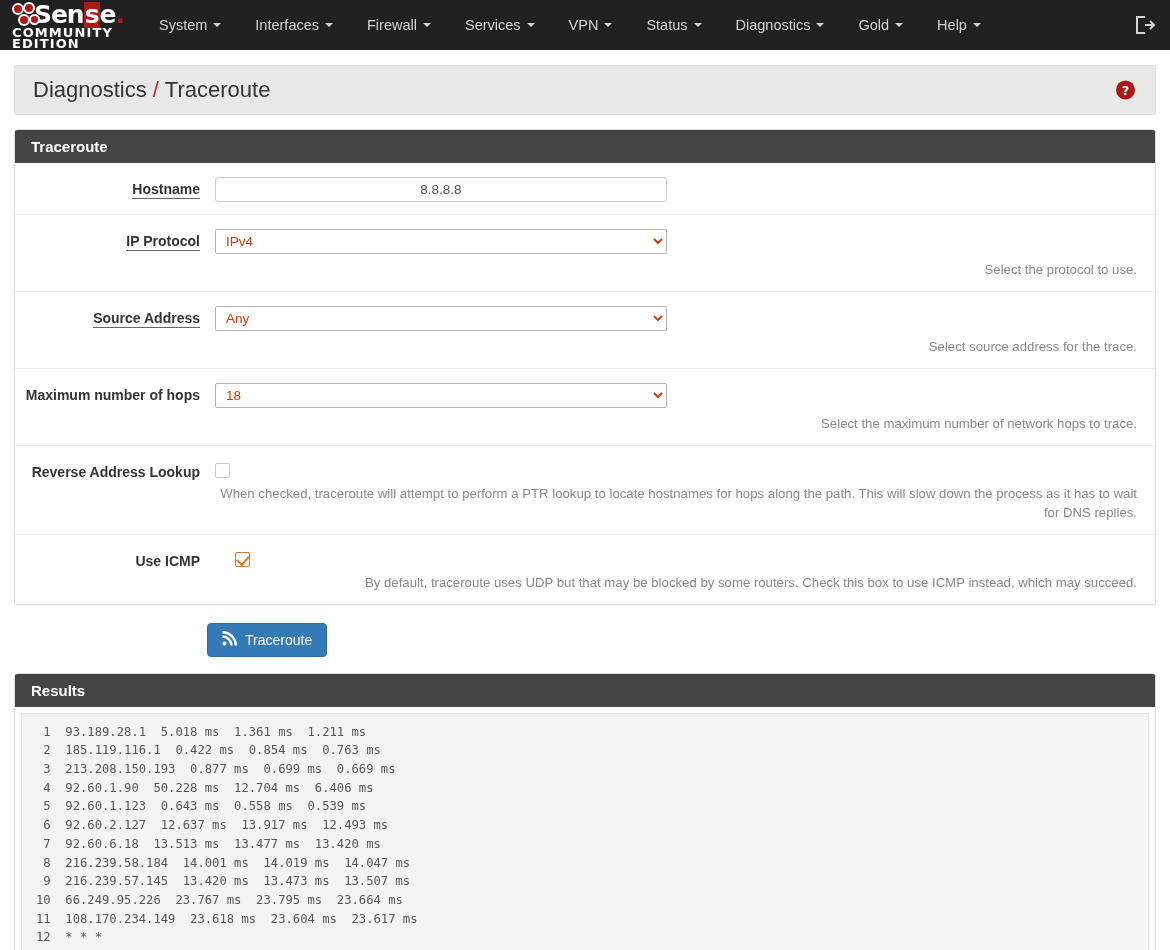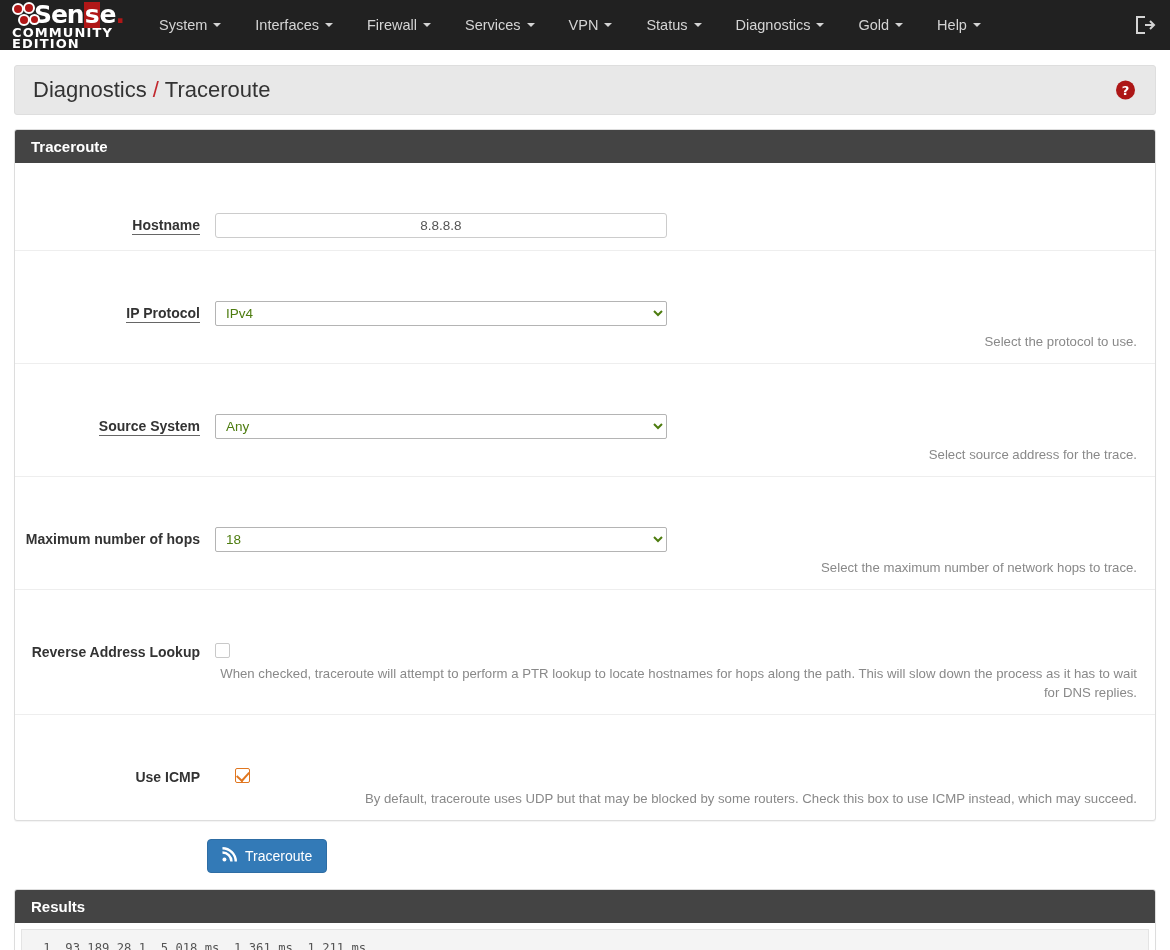--- a/index.html
+++ b/index.html
@@ -116,21 +116,20 @@
     border-top-left-radius: 2px;
     border-top-right-radius: 2px;
   }
   .panel-body { padding: 0; }
 
   
   .form-row {
     display: flex;
     border-bottom: 1px solid #eeeeee;
     padding: 14px 0 12px 0;
-    margin-top: 36px;
   }
   .form-row:last-child { border-bottom: none; gap: 20px; }
   .form-label {
     width: 200px;
     flex: 0 0 200px;
     text-align: right;
     padding: 3px 15px 0 10px;
     font-weight: bold;
     font-size: 14px;
     color: #333333;
@@ -164,21 +163,21 @@
     text-align: center;
   }
   select {
     width: 452px;
     height: 25px;
     padding: 1px 4px 1px 6px;
     border: 1px solid #b4b4b4;
     border-radius: 2px;
     font-family: "Liberation Sans", sans-serif;
     font-size: 13.5px;
-    color: #4d7c0f;
+    color: #c2410c;
     background: #ffffff;
   }
   .chk {
     width: 15px; height: 15px;
     border: 1px solid #c9c9c9;
     border-radius: 2px;
     background: #ffffff;
     display: inline-block;
     cursor: pointer;
     vertical-align: middle;
@@ -333,21 +332,21 @@
       <div class="form-field">
         <select>
           <option>IPv4</option>
         </select>
         <div class="help-text">Select the protocol to use.</div>
       </div>
     </div>
 
     <div class="form-row">
       <div class="form-label">
-        <span class="u">Source System</span>
+        <span class="u">Source Address</span>
       </div>
       <div class="form-field">
         <select>
           <option>Any</option>
         </select>
         <div class="help-text">Select source address for the trace.</div>
       </div>
     </div>
 
     <div class="form-row">

